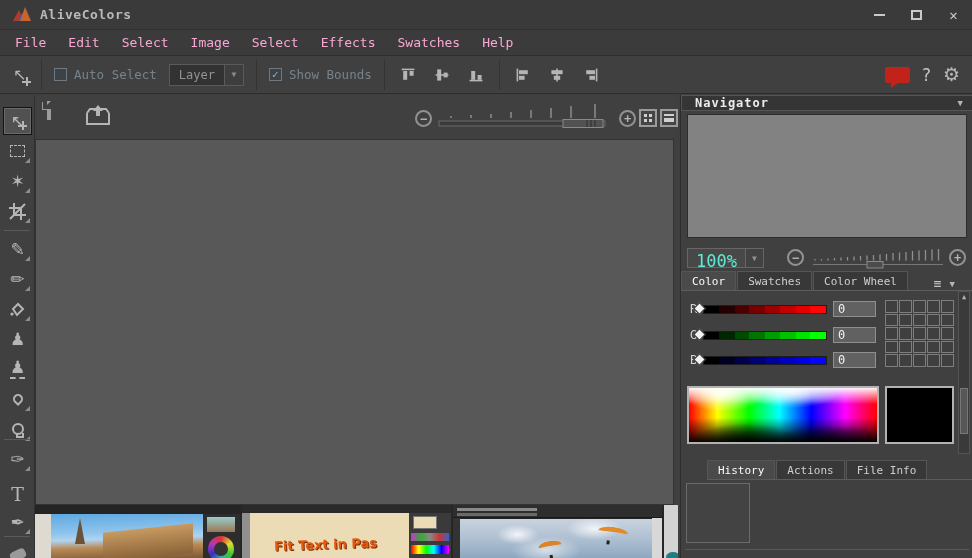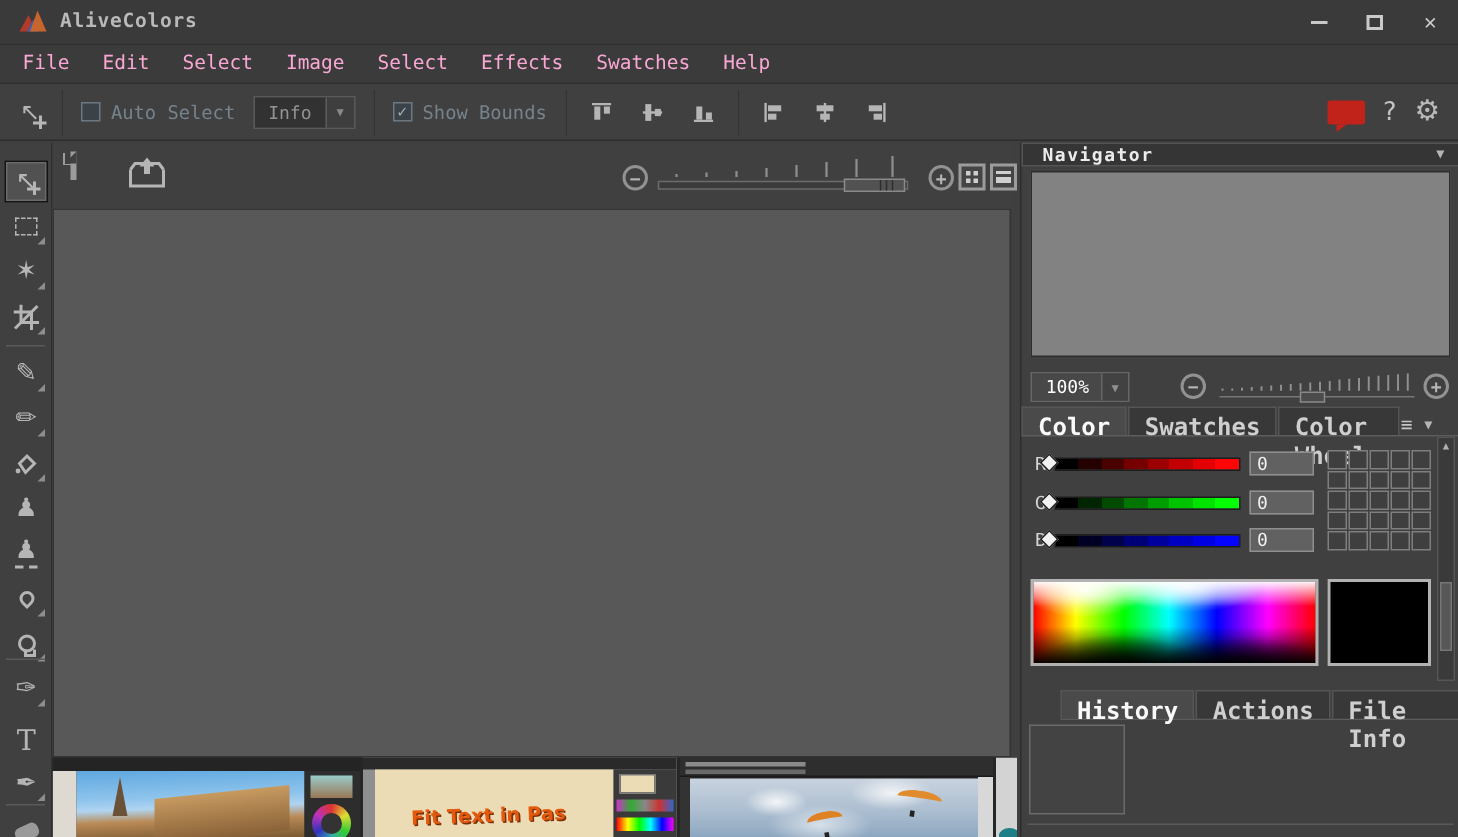--- a/index.html
+++ b/index.html
@@ -113,26 +113,26 @@
   .t4 .bl{position:absolute;left:2px;bottom:-4px;width:14px;height:10px;border-radius:50%;background:#1f7f86;}
 
   
   .rpanel{position:absolute;left:680px;top:95px;width:292px;height:463px;background:#404040;border-left:1px solid #2d2d2d;}
   .phead{position:absolute;left:0;width:292px;height:16px;background:#353535;border:1px solid #555;display:flex;align-items:center;}
   .phead .pt{font-size:12px;font-weight:bold;color:#ececec;margin-left:13px;letter-spacing:1px;}
   .phead .pa{margin-left:auto;margin-right:9px;font-size:9px;color:#b5b5b5;}
   .nav-preview{position:absolute;left:6px;top:19px;width:280px;height:124px;background:#828282;border:1px solid #2c2c2c;}
   .nav-footer{position:absolute;left:0;top:150px;width:292px;height:26px;}
   .zoombox{position:absolute;left:6px;top:3px;display:flex;height:20px;border:1px solid #666;}
-  .zoombox .zv{background:#484848;color:#ffffff;font-size:12px;padding:2px 8px 0 8px;min-width:46px;text-align:right;}
+  .zoombox .zv{background:#484848;color:#5eead4;font-size:17px;padding:2px 8px 0 8px;min-width:46px;text-align:right;}
   .zoombox .za{width:18px;background:#424242;border-left:1px solid #666;color:#909090;font-size:8px;display:flex;align-items:center;justify-content:center;}
   .tickslider{position:absolute;top:2px;}
 
   .tabs{position:absolute;left:0;width:292px;height:19px;display:flex;align-items:flex-end;border-bottom:1px solid #5c5c5c;}
-  .tab{height:19px;padding:3px 10px 0 10px;font-size:16px;font-weight:bold;color:#cfcfcf;background:#383838;border:1px solid #555;border-bottom:none;margin-right:1px;}
+  .tab{height:19px;padding:3px 10px 0 10px;font-size:11px;font-weight:normal;color:#cfcfcf;background:#383838;border:1px solid #555;border-bottom:none;margin-right:1px;}
   .tab.active{background:#4a4a4a;color:#fafafa;height:19px;}
   .tab-extra{margin-left:auto;display:flex;align-items:center;gap:8px;margin-right:18px;}
   .hamb{font-size:13px;color:#c5c5c5;line-height:1;}
   .smalldd{font-size:9px;color:#b5b5b5;}
 
   .color-body{position:absolute;left:0;top:196px;width:292px;height:165px;}
   .slrow{position:absolute;left:0;height:16px;display:flex;align-items:center;}
   .sl-label{position:absolute;left:9px;font-size:12px;color:#d5d5d5;}
   .sl-track{position:absolute;left:22px;top:4px;width:124px;height:9px;border:1px solid #1d1d1d;}
   .sl-track.r{background:linear-gradient(90deg,#000 0 12%,#250000 12% 25%,#4b0000 25% 37%,#760000 37% 50%,#9d0000 50% 62%,#c30000 62% 75%,#e40000 75% 87%,#ff0505 87%);}
@@ -198,21 +198,21 @@
     <span class="opt-tool">
       <span class="g" style="font-family:'DejaVu Sans',sans-serif;font-size:16px;color:#b5b5b5;">↖</span>
       <span class="move-cross"></span>
     </span>
     <span class="vsep"></span>
     <span class="checkrow">
       <span class="cb"></span>
       <span class="cb-label">Auto Select</span>
     </span>
     <span class="dropdown">
-      <span class="dd-value">Info</span>
+      <span class="dd-value">Layer</span>
       <span class="dd-arrow">▼</span>
     </span>
     <span class="vsep"></span>
     <span class="checkrow">
       <span class="cb">✓</span>
       <span class="cb-label">Show Bounds</span>
     </span>
     <span class="vsep"></span>
 
     <button class="align-btn">

